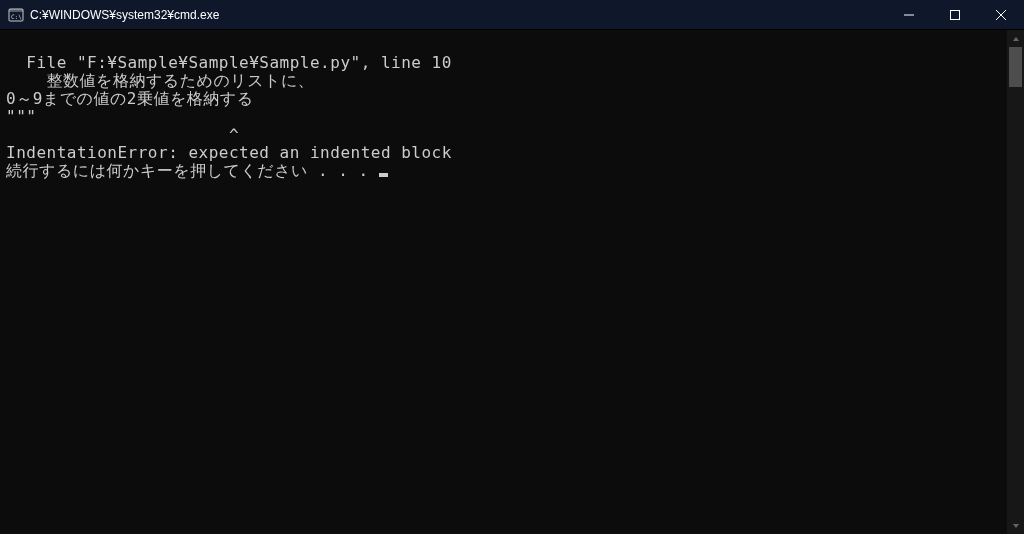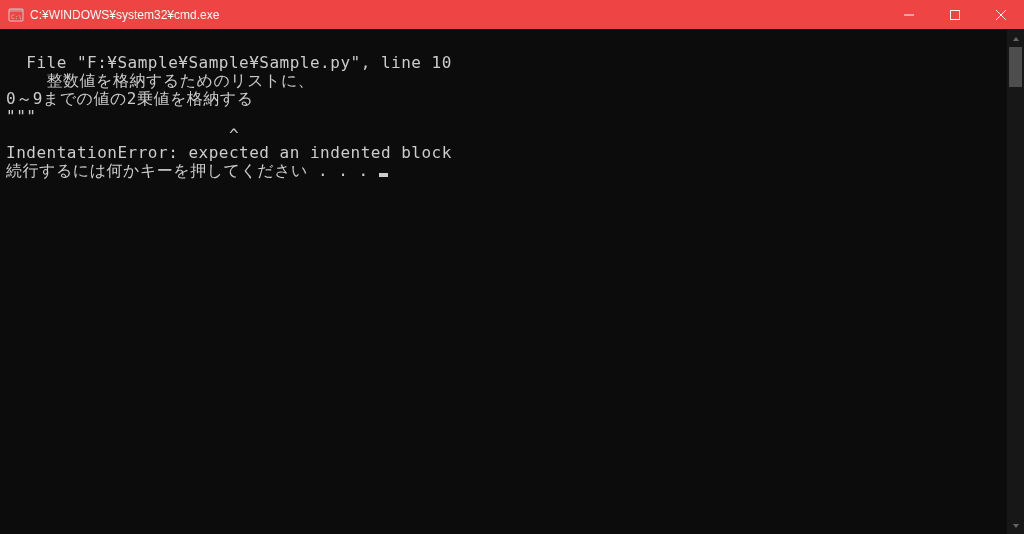--- a/index.html
+++ b/index.html
@@ -6,21 +6,21 @@
     body {
       width: 1024px;
       height: 534px;
       background: #0c0c0c;
       font-family: "Consolas", "MS Gothic", monospace;
       overflow: hidden;
       position: relative;
     }
     .titlebar {
       height: 30px;
-      background: #ef4444;
+      background: #0f172a;
       display: flex;
       align-items: center;
       justify-content: space-between;
       color: #ffffff;
       font-family: "Segoe UI", sans-serif;
       font-size: 12px;
       padding-left: 8px;
       border-bottom: 1px solid #000;
     }
     .titlebar-left {

